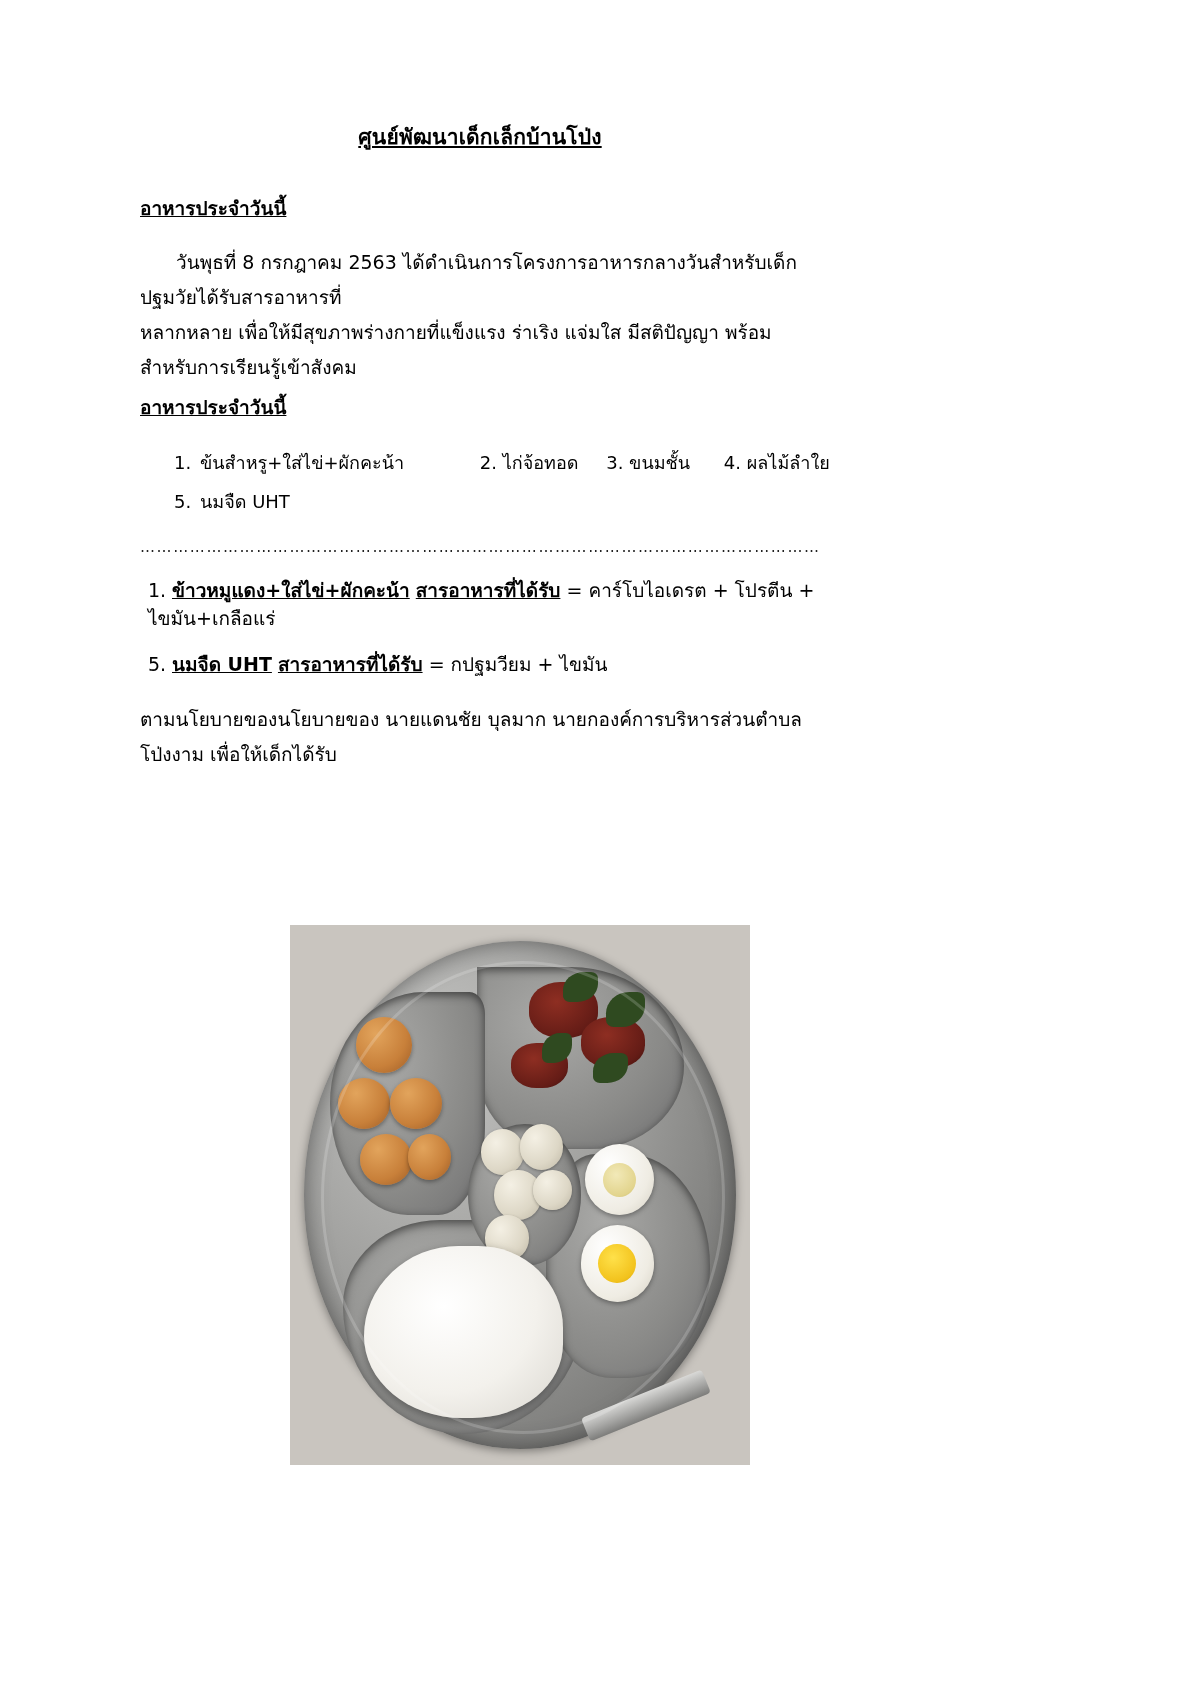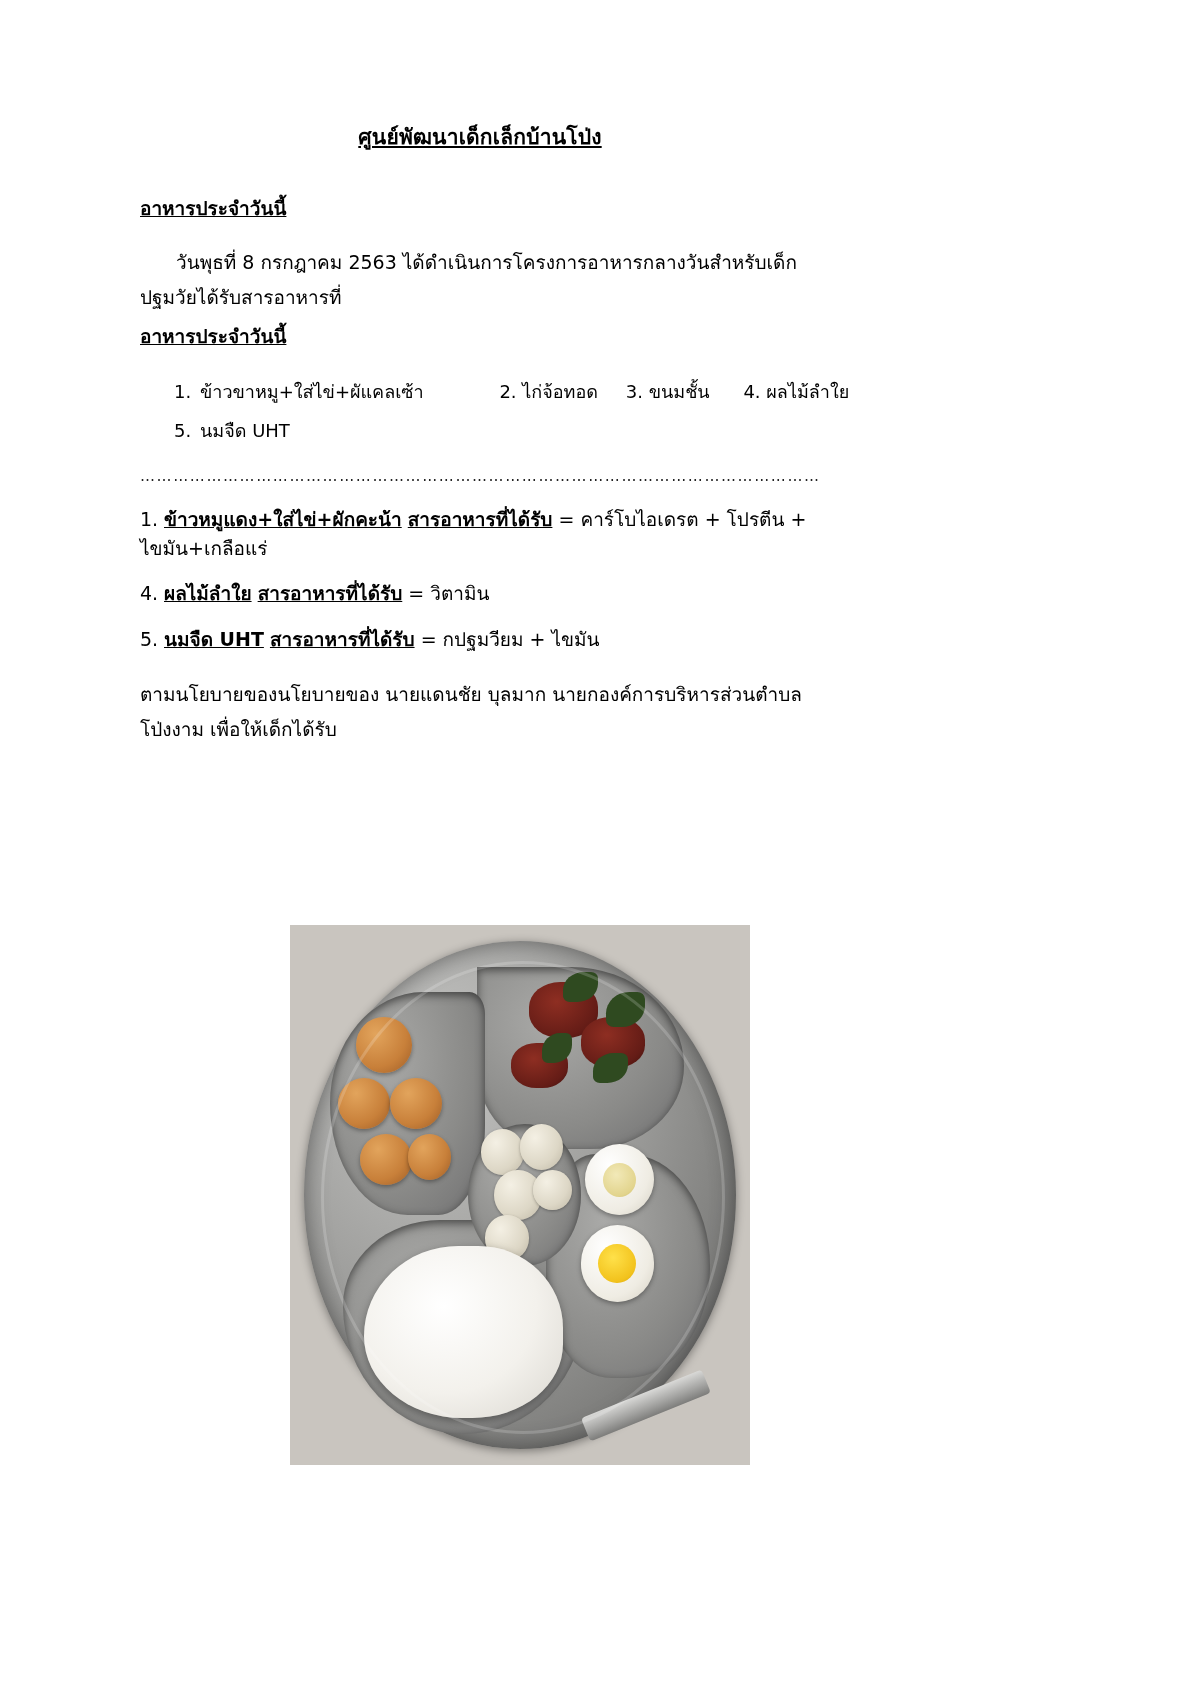--- a/index.html
+++ b/index.html
@@ -78,21 +78,21 @@
     font-size: 15px;
     letter-spacing: 1.6px;
     color: #222;
     margin: 10px 0 18px 0;
     overflow: hidden;
     white-space: nowrap;
     height: 20px;
   }
   .nutri-row {
     font-size: 19px;
-    margin: 0 0 17px 0;
+    margin: 0 0 17px 8px;
     line-height: 1.5;
   }
   .nutri-row .rn {
     display: inline-block;
     min-width: 24px;
   }
   .nutri-row .dish {
     font-weight: bold;
     text-decoration: underline;
   }
@@ -238,27 +238,28 @@
 <body>
 
 <div class="page">
 
   <div class="doc-title">ศูนย์พัฒนาเด็กเล็กบ้านโป่ง</div>
 
   <div class="section-heading">อาหารประจำวันนี้</div>
 
   <p class="body-para">
     <span class="indent"></span><span>วันพุธที่ 8 กรกฎาคม 2563 ได้ดำเนินการโครงการอาหารกลางวันสำหรับเด็กปฐมวัยได้รับสารอาหารที่</span><br>
+    <span>หลากหลาย เพื่อให้มีสุขภาพร่างกายที่แข็งแรง ร่าเริง แจ่มใส มีสติปัญญา พร้อมสำหรับการเรียนรู้เข้าสังคม</span>
   </p>
 
   <div class="section-heading-2">อาหารประจำวันนี้</div>
 
   <div class="menu-line-1">
     <span class="menu-item-1">
-      <span class="num">1.</span><span>ข้าวขาหมู+ใส่ไข่+ผัแคลเซ้า</span>
+      <span class="num">1.</span><span>ข้นสำหรู+ใส่ไข่+ผักคะน้า</span>
     </span><span class="menu-item-2">
       <span>2.</span>
       <span>ไก่จ้อทอด</span>
     </span><span class="menu-item-3">
       <span>3.</span>
       <span>ขนมชั้น</span>
     </span><span>
       <span>4.</span>
       <span>ผลไม้ลำใย</span>
     </span>
@@ -272,26 +273,20 @@
 
   <div class="nutri-row">
     <span class="rn">1.</span><span class="dish">ข้าวหมูแดง+ใส่ไข่+ผักคะน้า</span>
     <span class="label">สารอาหารที่ได้รับ</span>
     <span class="eq">=</span>
     <span class="val">คาร์โบไอเดรต + โปรตีน + ไขมัน+เกลือแร่</span>
   </div>
 
 
 
-  <div class="nutri-row">
-    <span class="rn">4.</span><span class="dish">ผลไม้ลำใย</span>
-    <span class="label">สารอาหารที่ได้รับ</span>
-    <span class="eq">=</span>
-    <span class="val">วิตามิน</span>
-  </div>
 
   <div class="nutri-row">
     <span class="rn">5.</span><span class="dish">นมจืด UHT</span>
     <span class="label">สารอาหารที่ได้รับ</span>
     <span class="eq">=</span>
     <span class="val">กปฐมวียม + ไขมัน</span>
   </div>
 
   <p class="closing-para">
     <span>ตามนโยบายของนโยบายของ  นายแดนชัย   บุลมาก  นายกองค์การบริหารส่วนตำบลโป่งงาม เพื่อให้เด็กได้รับ</span><br>

